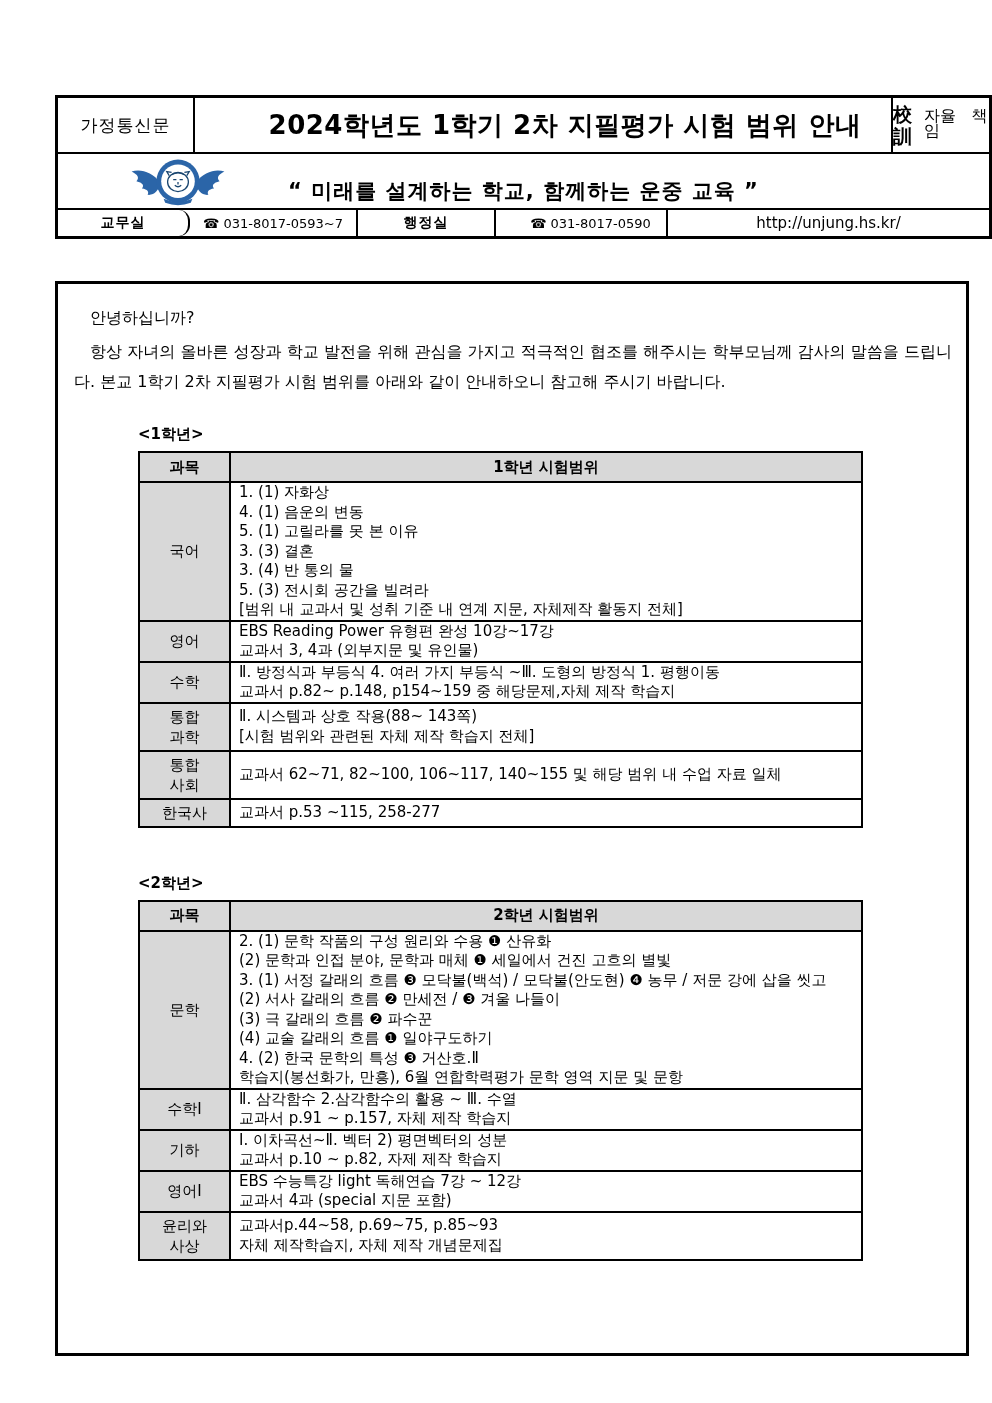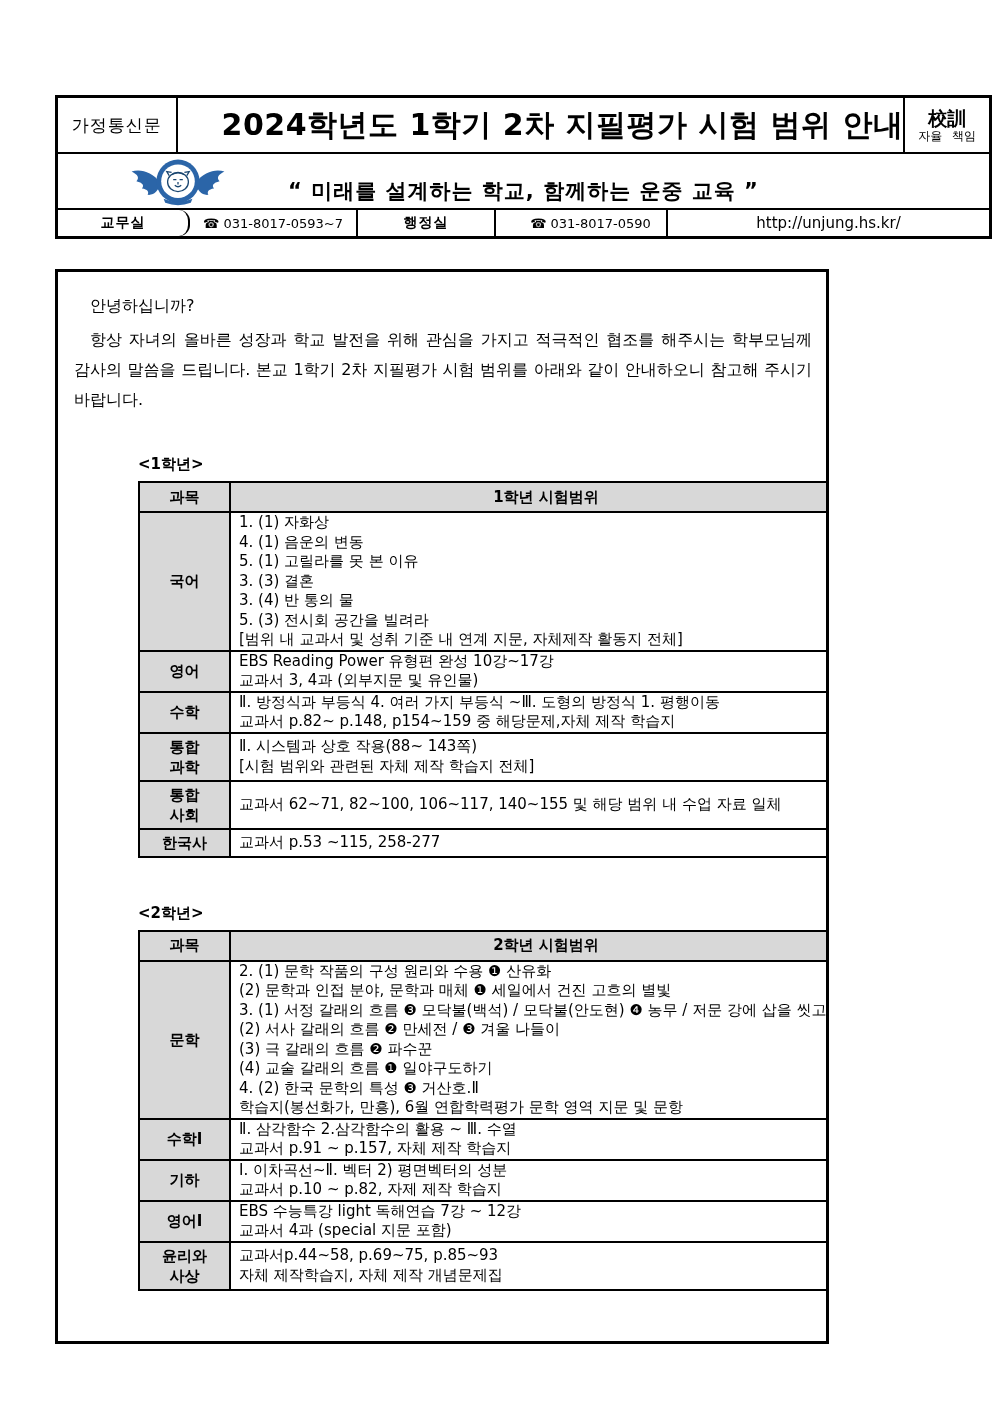--- a/index.html
+++ b/index.html
@@ -18,27 +18,27 @@
   }
   .hrow1 { display:flex; height:56px; border-bottom:2px solid #000; }
   .cell-doctype {
     width:137px; border-right:2px solid #000;
     display:flex; align-items:center; justify-content:center;
     font-size:17px; letter-spacing:1px;
   }
   .cell-title {
     flex:1; border-right:2px solid #000;
     display:flex; align-items:center; justify-content:center;
-    font-size:30px; font-weight:bold; letter-spacing:0.5px; white-space:nowrap;padding-left:44px;
+    font-size:26px; font-weight:bold; letter-spacing:0.5px; white-space:nowrap;padding-left:44px;
   }
   .cell-motto {
-    width:96px; display:flex; flex-direction:column; align-items:center; justify-content:center;
+    width:96px; display:flex; flex-direction:row; align-items:center; justify-content:center;
   }
   .motto-main { font-size:19px; font-weight:bold; line-height:22px; }
-  .motto-sub { font-size:12px; line-height:15px; word-spacing:6px; }
+  .motto-sub { font-size:16px; line-height:15px; word-spacing:6px;font-family:Liberation Mono, monospace; }
 
   .hrow2 {
     position:relative; height:56px; border-bottom:2px solid #000;
     display:flex; align-items:center; justify-content:center;
   }
   .logo { position:absolute; left:72px; top:3px; width:96px; height:50px; }
   .slogan { font-size:21px; font-weight:bold; letter-spacing:1px; white-space:nowrap;margin-top:20px; }
 
   .hrow3 { display:flex; height:26px; font-size:13px; }
   .hrow3 .hcell {
@@ -47,44 +47,44 @@
   }
   .hcell.office { font-weight:bold; font-size:14px; letter-spacing:1px; }
   .hcell.c1 { width:132px;border-radius:11px; }
   .hcell.c2 { width:168px; }
   .hcell.c3 { width:138px; }
   .hcell.c4 { width:172px;padding-left:19px; }
   .hcell.c5 { flex:1; border-right:none; font-size:15px; }
 
   
   .content-box {
-    position:absolute; left:55px; top:269px; width:774px; height:1075px;
+    position:absolute; left:55px; top:281px; width:914px; height:1075px;
     border:3px solid #000; background:#fff; overflow:hidden;
   }
   .greeting { margin:24px 16px 0 16px; font-size:16px; text-indent:16px; }
   .para {
     margin:8px 14px 0 16px; font-size:16px; line-height:30px;
     text-align:justify; word-break:break-all; text-indent:16px;
   }
-  .grade-label { margin:40px 0 7px 80px; font-size:15px; font-weight:bold; }
+  .grade-label { margin:28px 0 7px 80px; font-size:15px; font-weight:bold; }
   .grade-label.second { margin-top:46px; }
 
   table.range-table {
     margin-left:80px; width:725px;
     border-collapse:collapse; border:2px solid #000;
     table-layout:fixed;
   }
   .range-table th, .range-table td { border:2px solid #000;margin-left:31px; }
   .range-table th {
     background:#d8d8d8; font-size:15px; font-weight:bold; height:30px; padding:2px;
   }
   .range-table col.subject-col { width:91px; }
   td.subject {
     background:#d8d8d8; text-align:center; vertical-align:middle;
-    font-size:15px; font-weight:bold; white-space:pre-wrap; line-height:20px; padding:3px 2px;
+    font-size:15px; font-weight:normal; white-space:pre-wrap; line-height:20px; padding:3px 2px;
   }
   td.range {
     font-size:15px; line-height:19.5px; padding:0 8px;
     white-space:pre-wrap; vertical-align:middle; word-break:break-all;
   }
 </style>
 </head>
 <body>
 
 <div class="page">

